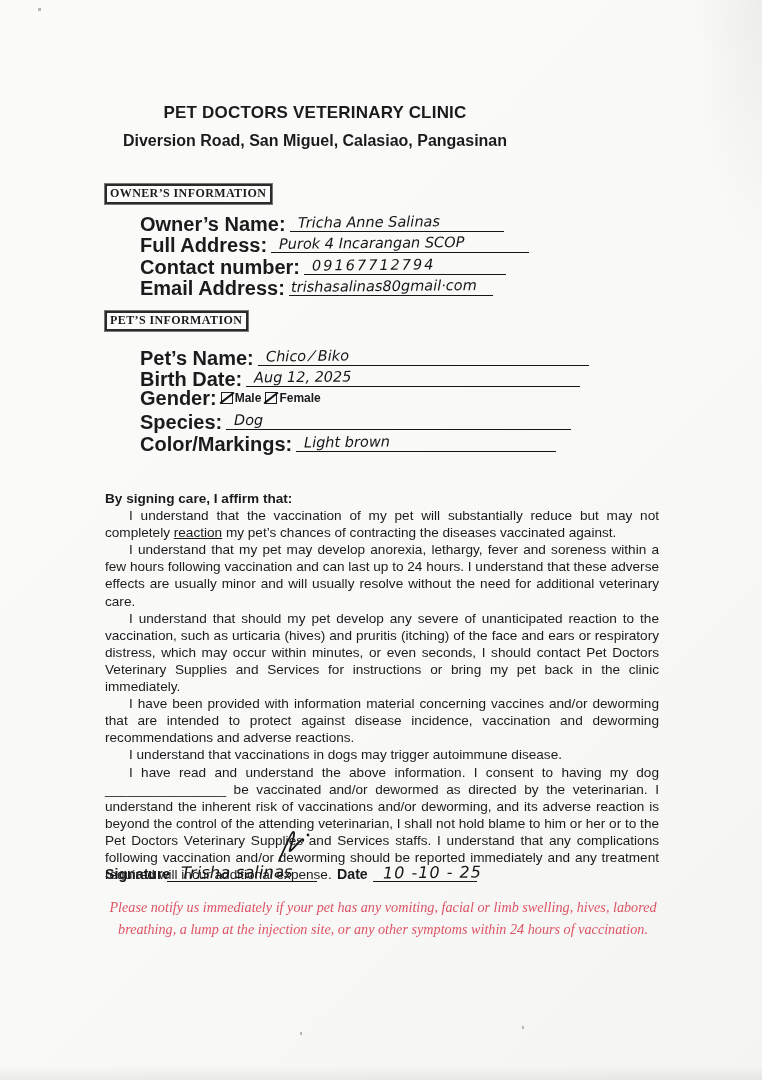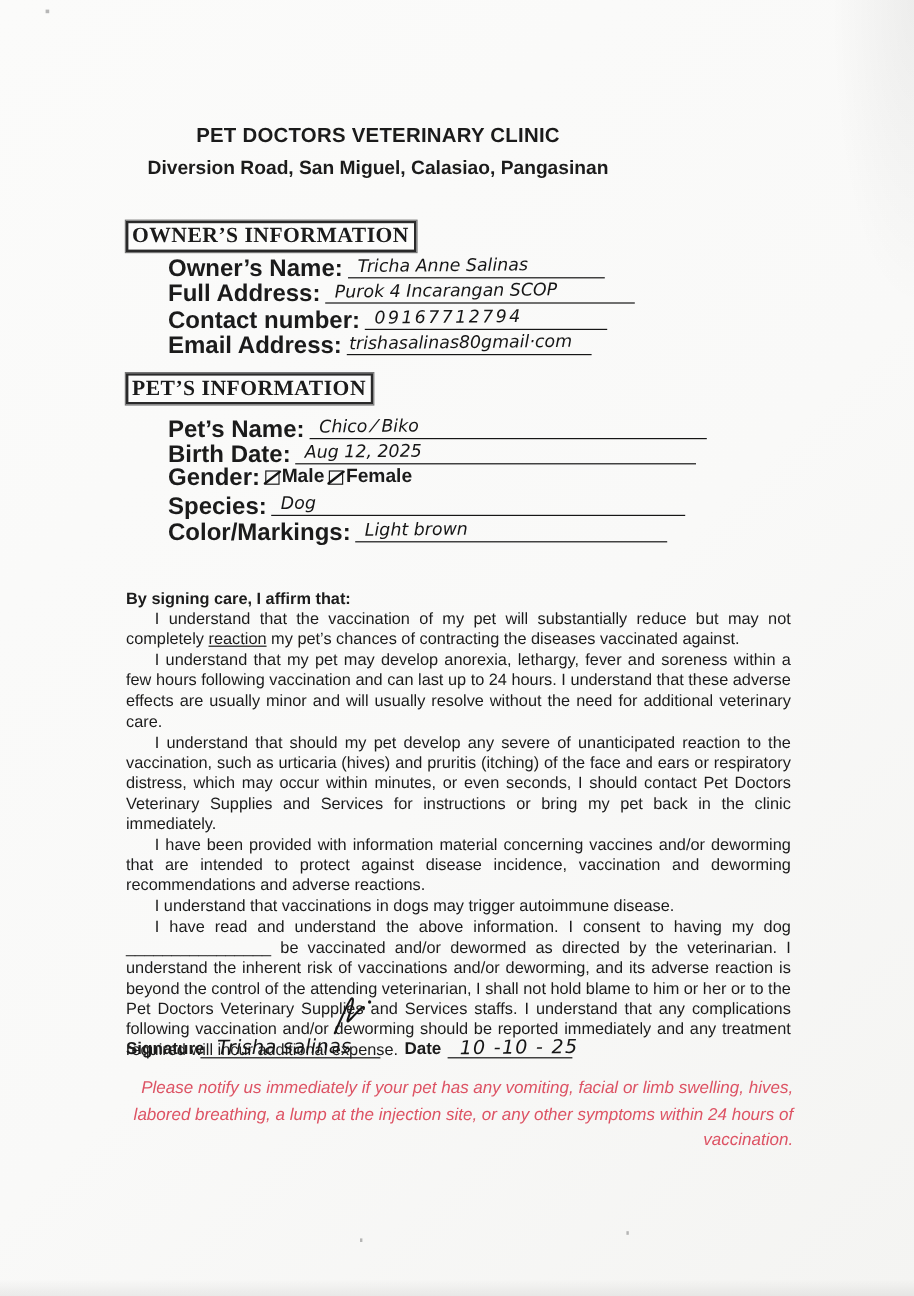--- a/index.html
+++ b/index.html
@@ -19,21 +19,21 @@
   .shade2{position:absolute;left:0;bottom:0;width:762px;height:14px;
     background:linear-gradient(to bottom, rgba(0,0,0,0), rgba(0,0,0,0.06));}
 
   .header{position:absolute;top:103px;left:0;width:630px;text-align:center;}
   .title{font-size:17px;font-weight:bold;letter-spacing:.2px;}
   .subtitle{font-size:16px;font-weight:bold;margin-top:9px;}
 
   .section-heading{
     position:absolute;left:105px;
     font-family:"Liberation Serif", serif;
-    font-weight:bold;font-size:18px;letter-spacing:.4px;
+    font-weight:bold;font-size:12px;letter-spacing:.4px;
     border:2px solid #2a2a2a;outline:1px solid #777;
     padding:0 4px 1px 3px;background:rgba(255,255,255,.4);
   }
   #owner-heading{top:184px;}
   #pet-heading{top:311px;}
 
   .fields{position:absolute;left:140px;}
   #owner-fields{top:210px;}
   #pet-fields{top:344px;}
   .frow{display:flex;align-items:flex-end;height:21.5px;white-space:nowrap;}
@@ -49,41 +49,41 @@
   .fline .hw{position:absolute;left:0;bottom:1px;}
 
   .w-oname{width:214px;} .w-oaddr{width:258px;} .w-ocontact{width:202px;} .w-oemail{width:204px;}
   .w-pname{width:331px;} .w-pbirth{width:334px;} .w-pbreed{width:359px;} .w-pspecies{width:345px;} .w-pcolor{width:260px;}
 
   .gender-row{display:flex;align-items:center;height:21.5px;}
   .checkbox{position:relative;display:inline-block;width:10px;height:10px;
     border:1.7px solid #1d1d1d;margin:0 2px 0 4px;}
   .checkbox .slash{position:absolute;left:-4px;top:4px;width:18px;height:1.8px;
     background:#141414;transform:rotate(-38deg);border-radius:2px;}
-  .gender-opt{font-weight:bold;font-size:16px;}
+  .gender-opt{font-weight:bold;font-size:12px;}
 
   .affirm{position:absolute;left:105px;top:490px;width:554px;
     font-size:13.6px;line-height:17.1px;text-align:justify;}
   .affirm-heading{font-weight:bold;}
   .affirm p{margin:0;text-indent:24px;}
   .affirm .uline{text-decoration:underline;}
   .affirm .no-indent{text-indent:0;}
 
   .sig-row{position:absolute;left:105px;top:858px;width:554px;height:26px;}
   .sig-label,.date-label{font-weight:bold;font-size:14.2px;position:absolute;bottom:2px;}
   .sig-label{left:0;}
   .sig-line{position:absolute;left:62px;bottom:2px;width:150px;border-bottom:1.8px solid #161616;height:24px;}
   .sig-line .hw{position:absolute;left:6px;bottom:1px;font-size:16.5px;}
   .date-label{left:232px;}
   .date-line{position:absolute;left:268px;bottom:2px;width:104px;border-bottom:1.8px solid #161616;height:24px;}
   .date-line .hw{position:absolute;left:2px;bottom:1px;font-size:16px;letter-spacing:1px;}
   .scribble{position:absolute;left:108px;bottom:18px;}
 
   .notice{position:absolute;left:105px;top:897px;width:556px;
-    font-style:italic;font-size:14.2px;line-height:21.5px;text-align:right;}
+    font-style:italic;font-size:14.2px;line-height:21.5px;text-align:center;font-family:Liberation Serif, serif;}
 </style>
 </head>
 <body>
 
 <div class="page">
   <div class="shade"></div>
   <div class="shade2"></div>
   <div class="speck" style="left:38px;top:8px;width:3px;height:3px;"></div>
   <div class="speck" style="left:300px;top:1032px;width:2px;height:3px;"></div>
   <div class="speck" style="left:522px;top:1026px;width:2px;height:3px;"></div>

